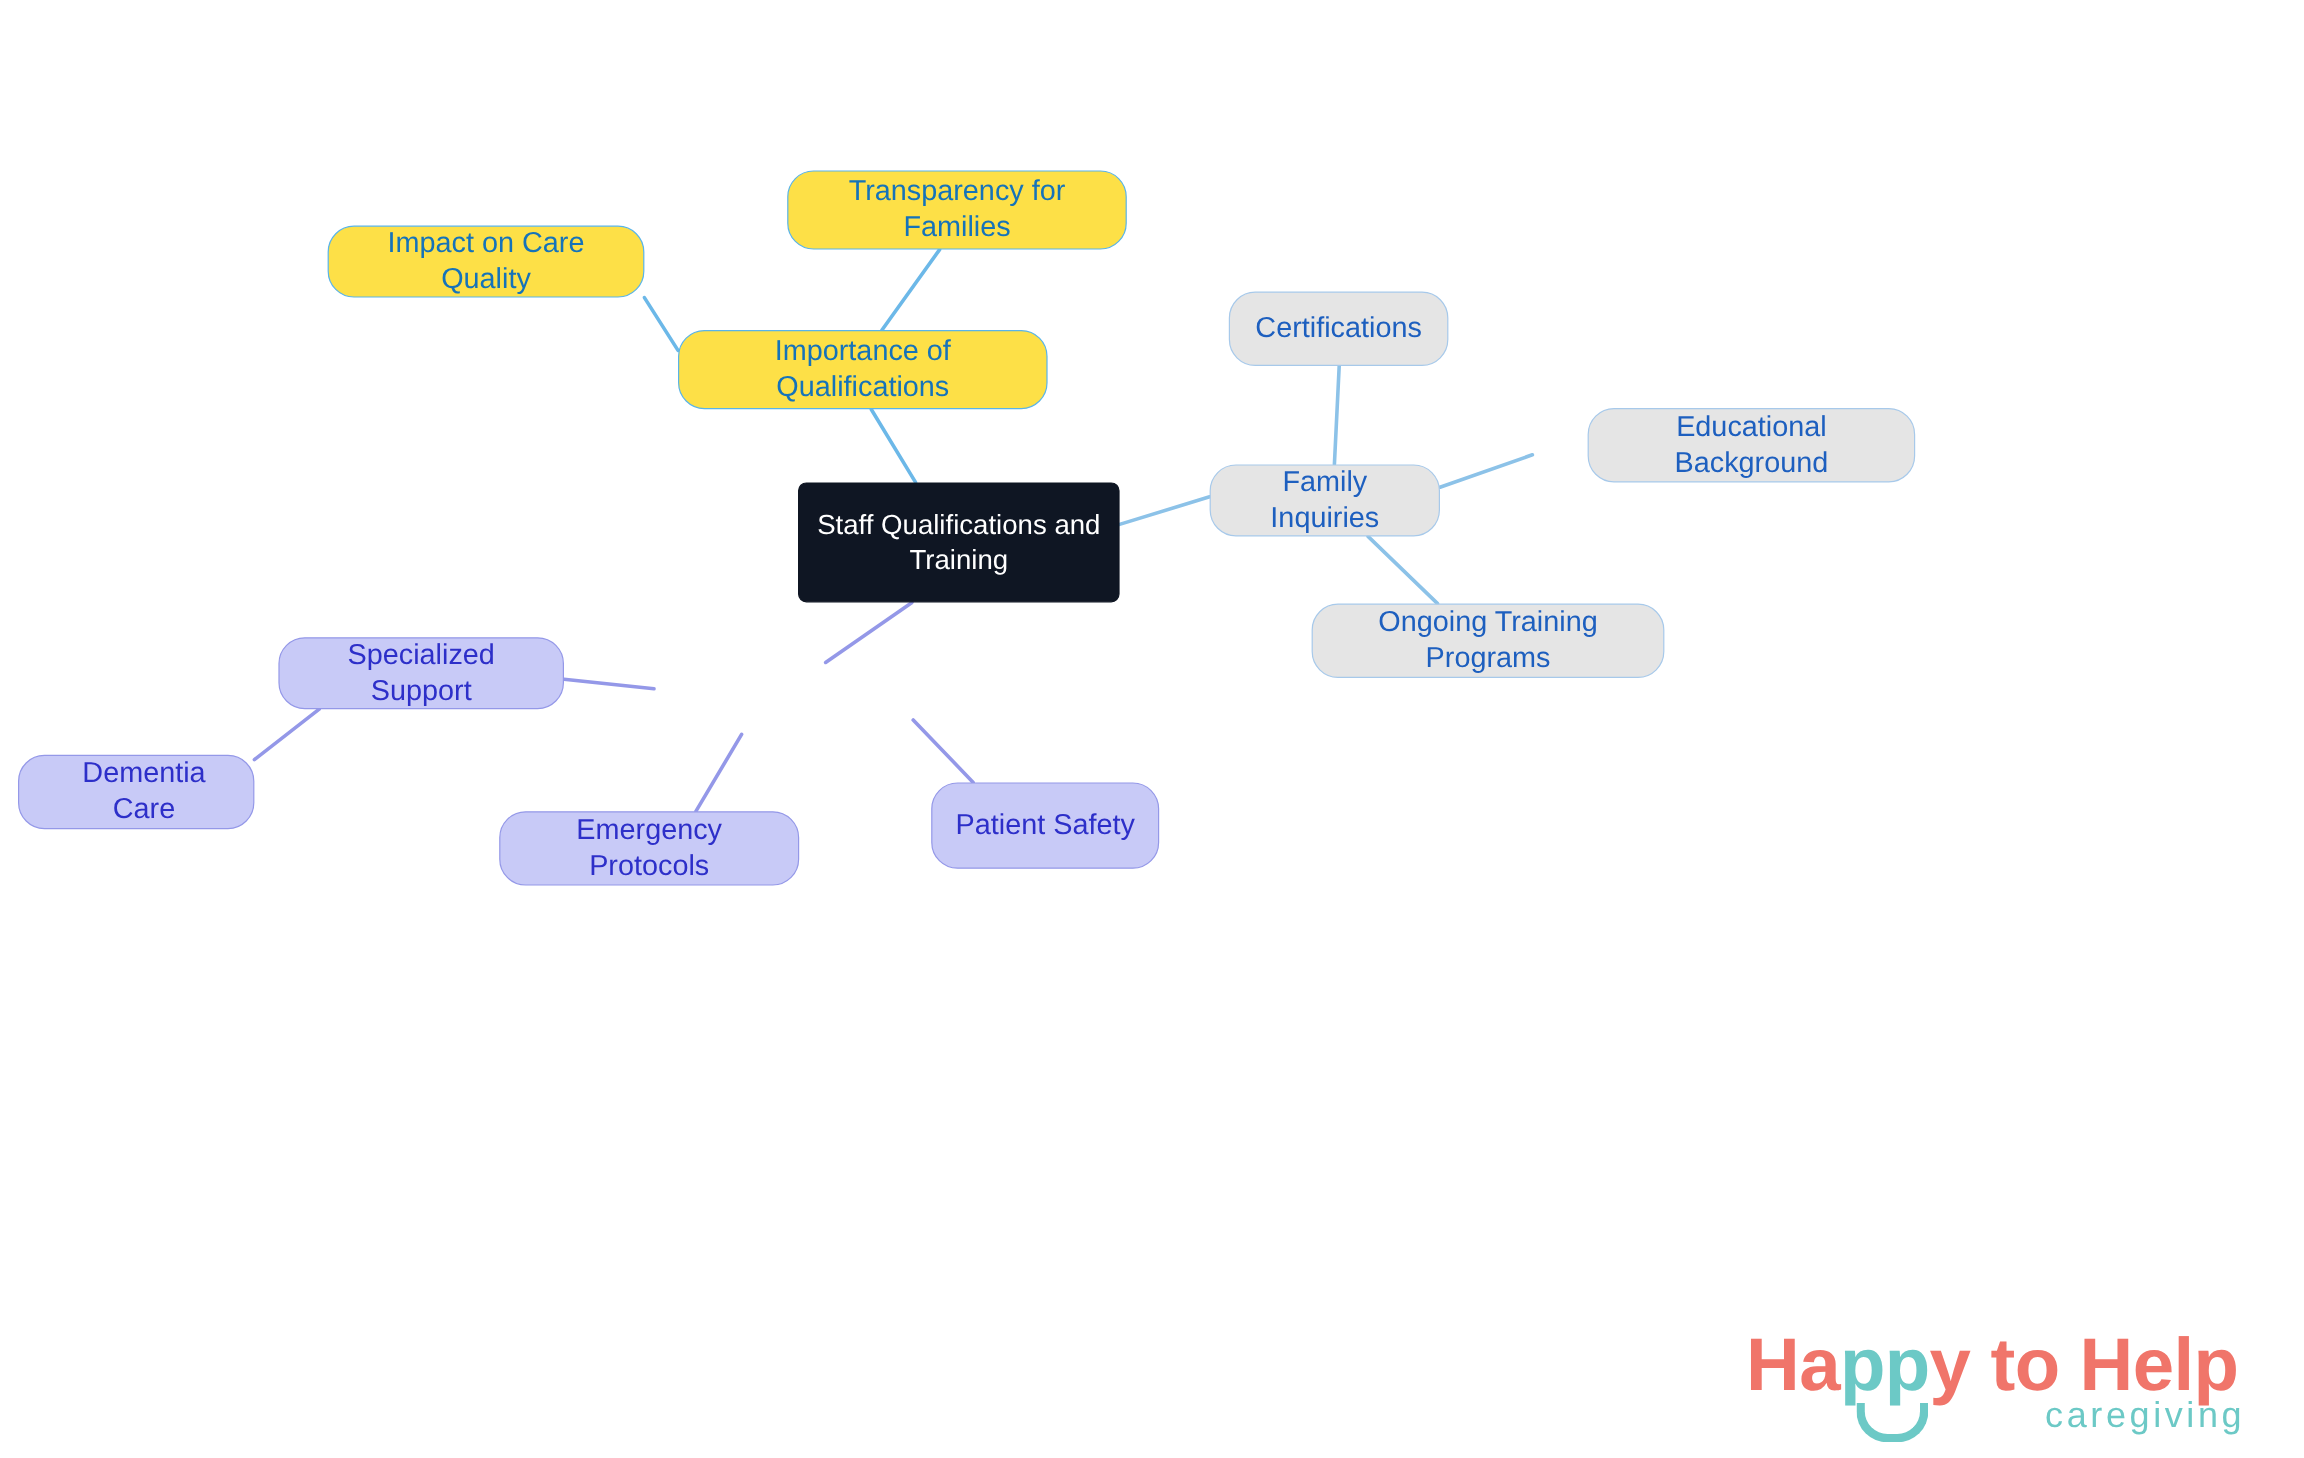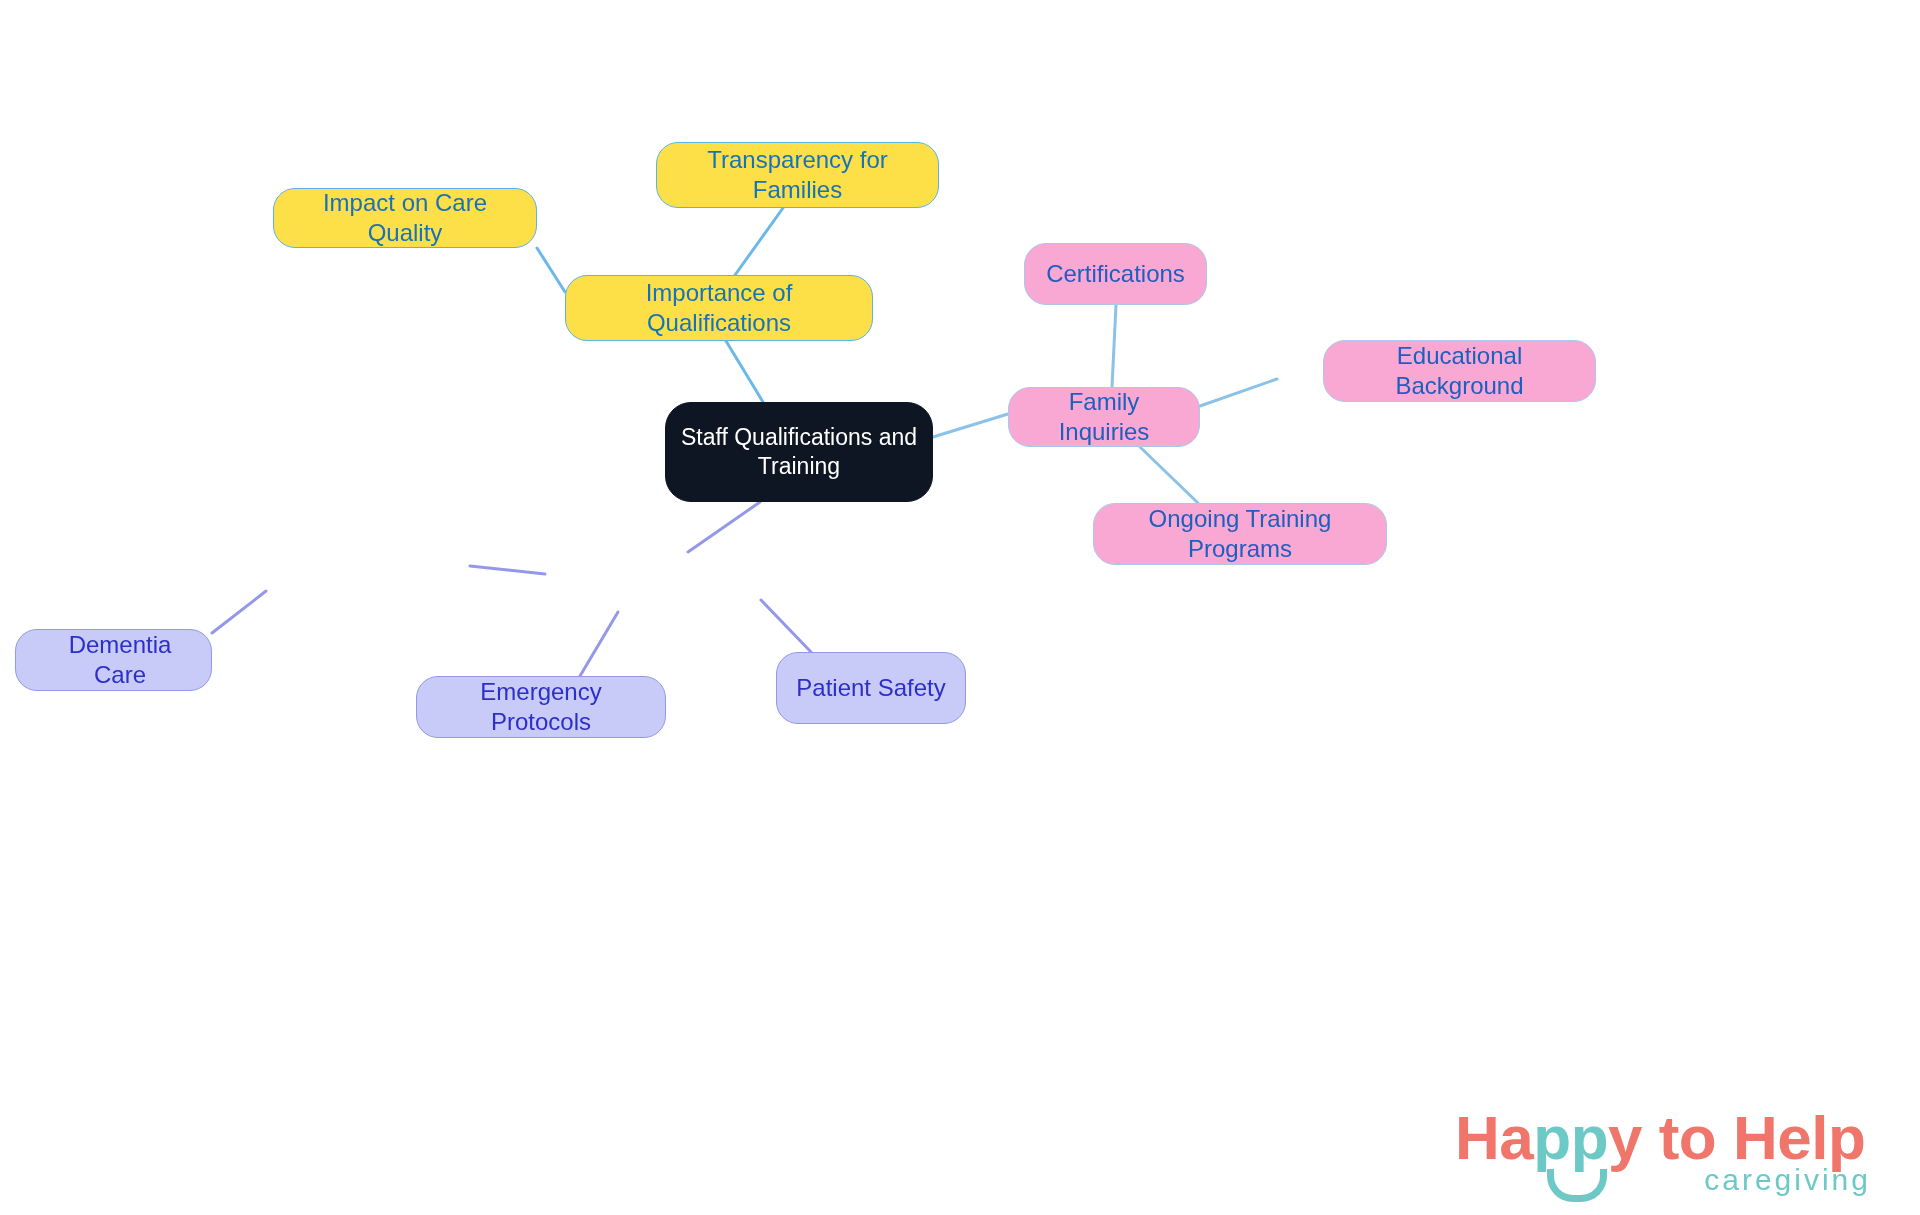--- a/index.html
+++ b/index.html
@@ -53,34 +53,34 @@
     padding: 6px 14px;
     white-space: pre-line;
   }
 
   
   .node--root {
     background: #0f1623;
     border-color: #0f1623;
     color: #ffffff;
     font-size: 23px;
-    border-radius: 26px;
+    border-radius: 7px;
   }
 
   
   .node--sky {
     background: #fde047;
     border-color: #5ab4e8;
     color: #1573ba;
     font-size: 24px;
   }
 
   
   .node--ice {
-    background: #f9a8d4;
+    background: #e5e5e5;
     border-color: #a7c9ea;
     color: #1d5fbf;
     font-size: 24px;
   }
 
   
   .node--lavender {
     background: #c8caf7;
     border-color: #9498e8;
     color: #2d2fc9;
@@ -149,20 +149,21 @@
   <div id="node-layer">
       <div class="node node--root" style="left: 665px; top: 402px; width: 268px; height: 100px;"><span>Staff Qualifications and
 Training</span></div>
       <div class="node node--sky" style="left: 565px; top: 275px; width: 308px; height: 66px;"><span>Importance of Qualifications</span></div>
       <div class="node node--sky" style="left: 273px; top: 188px; width: 264px; height: 60px;"><span>Impact on Care Quality</span></div>
       <div class="node node--sky" style="left: 656px; top: 142px; width: 283px; height: 66px;"><span>Transparency for Families</span></div>
       <div class="node node--ice" style="left: 1008px; top: 387px; width: 192px; height: 60px;"><span>Family Inquiries</span></div>
       <div class="node node--ice" style="left: 1024px; top: 243px; width: 183px; height: 62px;"><span>Certifications</span></div>
       <div class="node node--ice" style="left: 1277px; top: 340px; width: 273px; height: 62px; margin-left: 46px;"><span>Educational Background</span></div>
       <div class="node node--ice" style="left: 1093px; top: 503px; width: 294px; height: 62px;"><span>Ongoing Training Programs</span></div>
+      <div class="node node--lavender" style="left: 232px; top: 531px; width: 238px; height: 60px;"><span>Specialized Support</span></div>
       <div class="node node--lavender" style="left: 15px; top: 629px; width: 197px; height: 62px; padding-left: 27px;"><span>Dementia Care</span></div>
       <div class="node node--lavender" style="left: 416px; top: 676px; width: 250px; height: 62px;"><span>Emergency Protocols</span></div>
       <div class="node node--lavender" style="left: 776px; top: 652px; width: 190px; height: 72px;"><span>Patient Safety</span></div>
     </div>
 
   <div id="brand-logo">
     <div class="logo-wordmark">
       <span class="logo-coral">Ha</span><span class="logo-teal">pp</span><span class="logo-coral">y</span><span class="logo-coral"> to </span><span class="logo-coral">Help</span>
       <span class="logo-smile"></span>
     </div>

